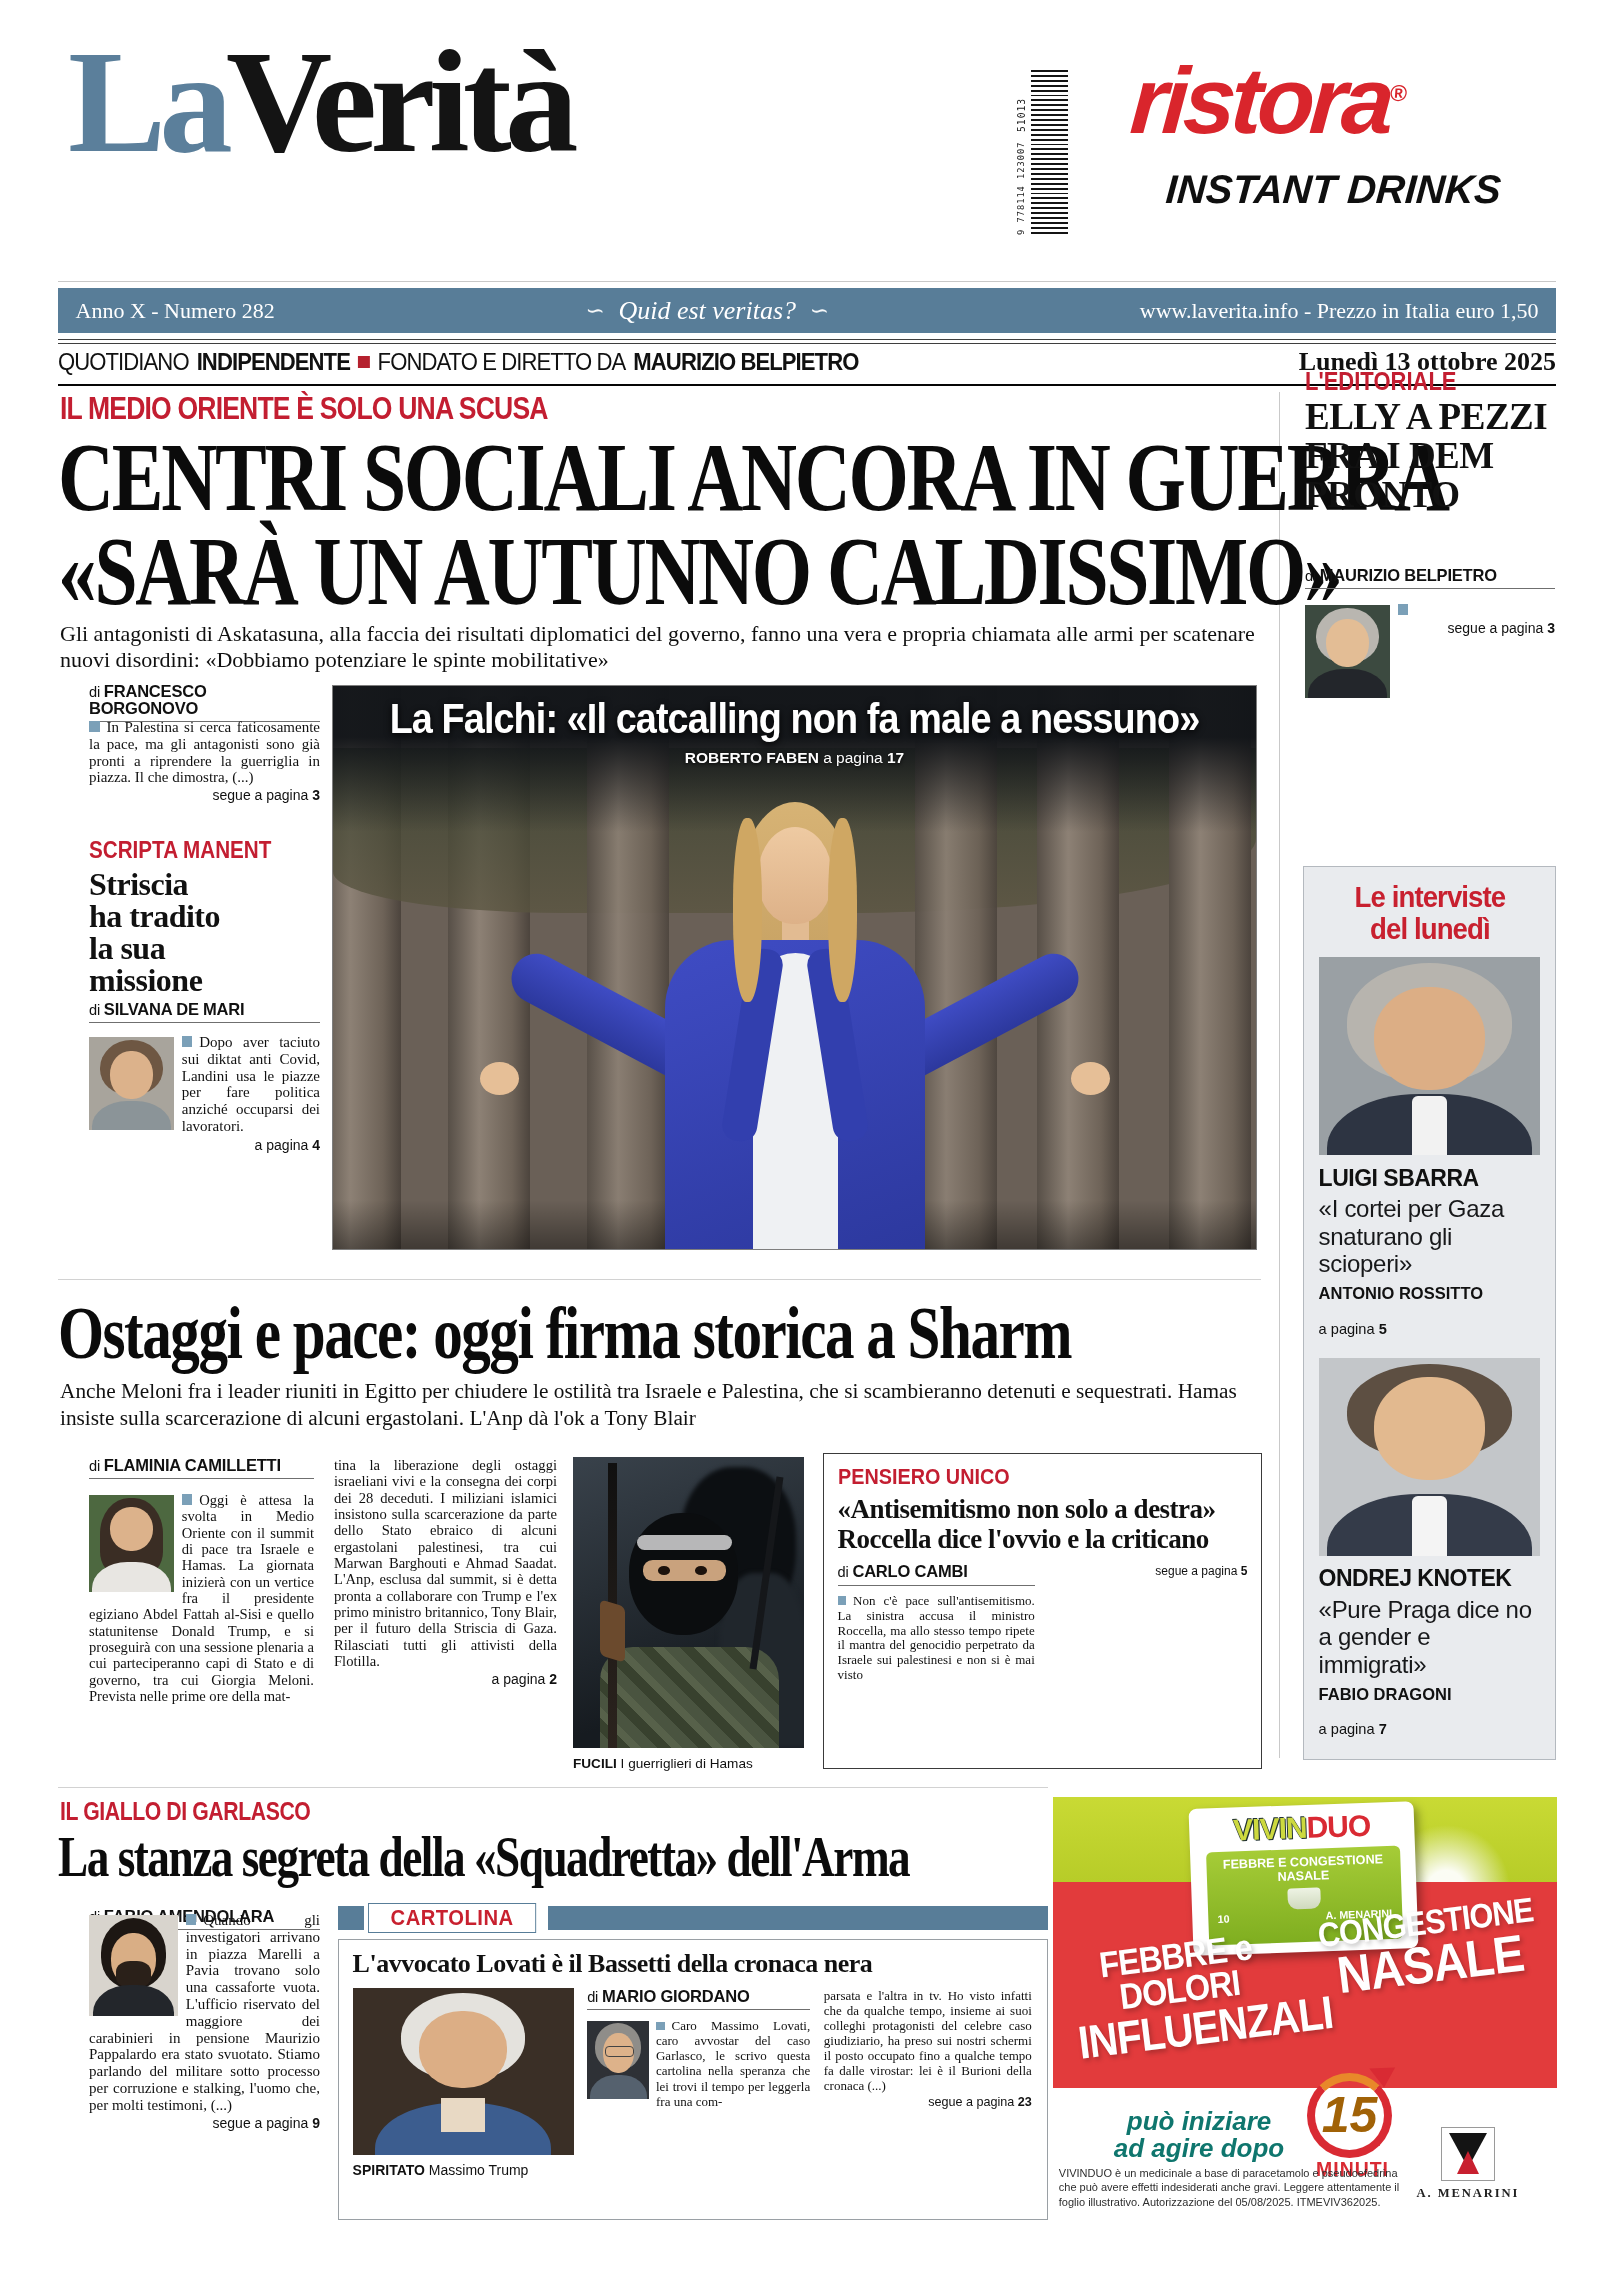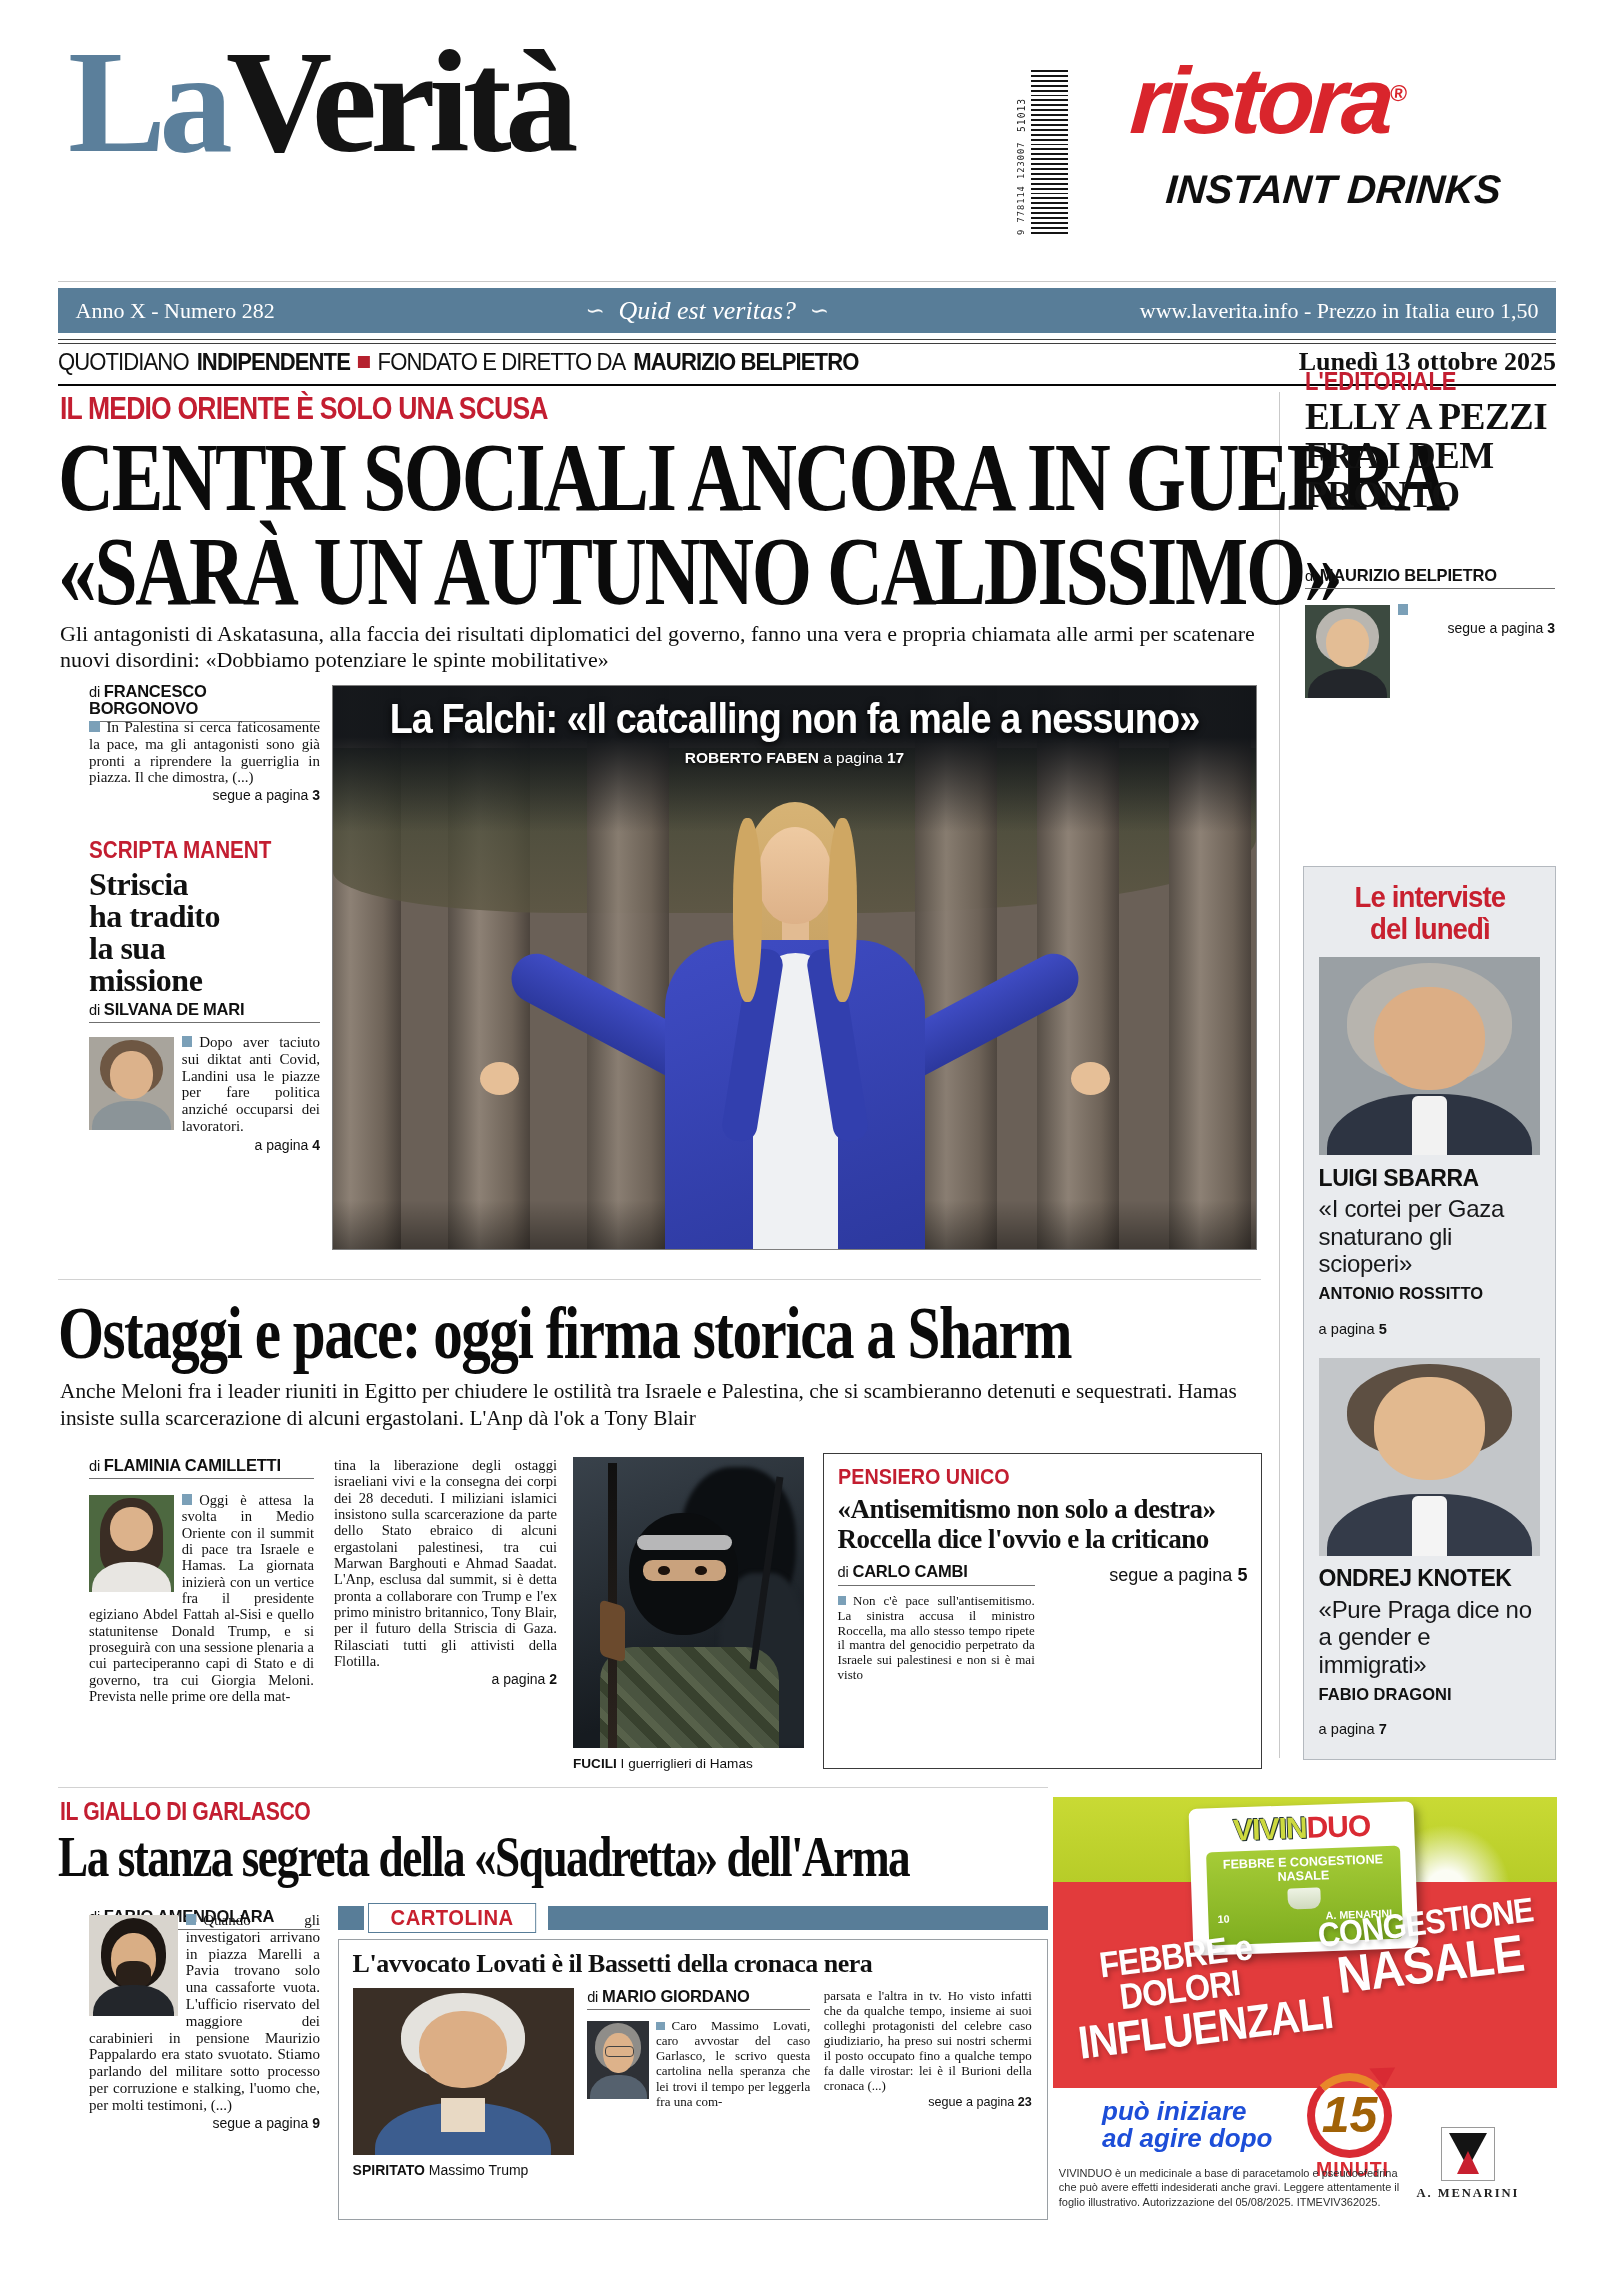--- a/index.html
+++ b/index.html
@@ -183,22 +183,22 @@
   #ad .ppanel .prow{display:flex;justify-content:space-between;padding:1.9px 9.7px 0;
      font:bold 10.7px/1 "Liberation Sans",sans-serif}
   .claim{position:absolute;color:#fff;text-align:center;font-family:"Liberation Sans",sans-serif;font-weight:900;
      transform:rotate(-7deg);text-shadow:1.9px 2.9px 5.8px rgba(0,0,0,.25);letter-spacing:-1px}
   #clm-l{left:5.8px;top:142px;width:243px}
   #clm-l .a{font-size:36px;line-height:.95;display:block;transform:scaleX(.9)}
   #clm-l .b{font-size:46px;line-height:1;display:block;transform:scaleX(.88)}
   #clm-r{left:254px;top:109px;width:243px}
   #clm-r .a{font-size:34px;line-height:.95;display:block;transform:scaleX(.9)}
   #clm-r .b{font-size:52px;line-height:1;display:block;transform:scaleX(.9)}
-  #ad .act{position:absolute;left:49px;top:301px;width:194px;text-align:left;
-     font:italic 900 26px/1.05 "Liberation Sans",sans-serif;color:#1d4ed8}
+  #ad .act{position:absolute;left:49px;top:311px;width:194px;text-align:center;
+     font:italic 900 26px/1.05 "Liberation Sans",sans-serif;color:#0f766e}
   #ad .circ{position:absolute;left:254px;top:276px;width:85px;height:85px;border-radius:50%;
      border:8.7px solid #d92a33;border-top-color:#e8882a;box-sizing:border-box;text-align:center}
   #ad .circ .n{font:italic 900 50px/68px "Liberation Sans",sans-serif;color:#a16207}
   #ad .ahead{position:absolute;left:320px;top:264px;width:0;height:0;border-left:15.5px solid transparent;
      border-right:9.7px solid transparent;border-bottom:21.3px solid #d92a33;transform:rotate(52deg)}
   #ad .mins{position:absolute;left:246px;top:363px;width:107px;text-align:center;
      font:900 19.4px/1 "Liberation Sans",sans-serif;color:#d92a33;letter-spacing:1px}
   #ad .fine{position:absolute;left:5.8px;top:369px;width:342px;font:11px/1.3 "Liberation Sans",sans-serif;color:#2e2e2e}
   #ad .mlogo{position:absolute;left:388px;top:330px;width:52px;height:52px;border:1.9px solid #9a9a9a;background:#fff}
   #ad .mlogo .t1{position:absolute;left:6.8px;top:4.9px;width:0;height:0;border-left:19.4px solid transparent;
@@ -393,21 +393,21 @@
   <div class="ttl">
     <div>«Antisemitismo non solo a destra»</div>
     <div>Roccella dice l'ovvio e la criticano</div>
   </div>
   <div class="cols">
     <div class="c jt">
       <div class="byline" style="margin-bottom:7.8px"><span>di</span> <b>CARLO CAMBI</b></div>
       <span class="bullet" style="width:8.7px;height:8.7px"></span><span>Non c'è pace sull'antisemitismo. La sinistra accusa il ministro Roccella, ma allo stesso tempo ripete il mantra del genocidio perpetrato da Israele sui palestinesi e non si è mai visto</span>
     </div>
     <div class="c jt">
-      <div class="segue" style="font-size:18px"><span>segue a pagina</span> <b>5</b></div>
+      <div class="segue" style="font-size:12px"><span>segue a pagina</span> <b>5</b></div>
     </div>
   </div>
 </div>
 
 <div id="ga-kicker" class="abs nw">IL GIALLO DI GARLASCO</div>
 <div id="ga-title" class="abs nw">La stanza segreta della «Squadretta» dell'Arma</div>
 
 <div id="by-amen" class="abs byline"><span>di</span> <b>FABIO AMENDOLARA</b></div>
 <div id="tx-amen" class="abs body15 jt">
   <span class="pic pfloat" style="width:89px;height:101px;--bg:#d8d4cd;--hair:#1d1713;--skin:#d9ae85;--shirt:#23262b">

